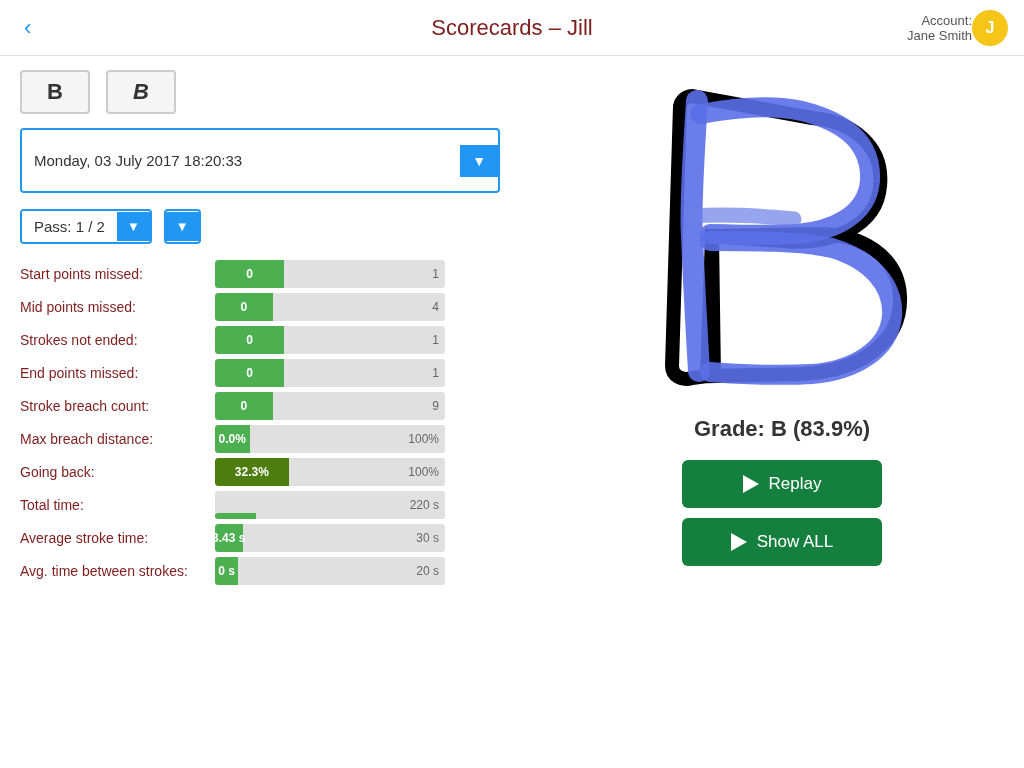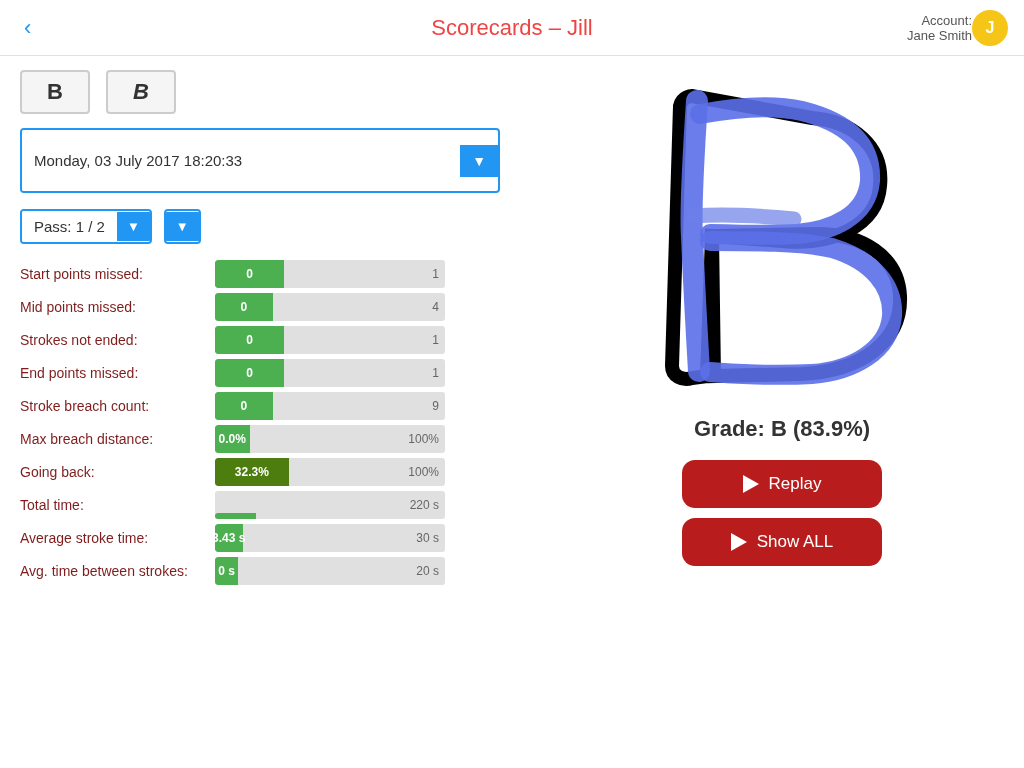--- a/index.html
+++ b/index.html
@@ -22,21 +22,21 @@
       height: 56px;
     }
     .header-back {
       color: #2196F3;
       font-size: 22px;
       cursor: pointer;
       padding: 4px 8px;
     }
     .header-title {
       font-size: 22px;
-      color: #ef4444;
+      color: #7f1d1d;
       font-weight: 400;
       position: absolute;
       left: 50%;
       transform: translateX(-50%);
     }
     .header-account {
       display: flex;
       align-items: center;
     }
     .account-info {
@@ -223,24 +223,24 @@
       margin-bottom: 18px;
     }
 
     .action-buttons {
       display: flex;
       flex-direction: column;
       gap: 10px;
       width: 200px;
     }
     .action-btn {
-      background: #b91c1c;
+      background: #15803d;
       color: #fff;
       border: none;
-      border-radius: 13px;
+      border-radius: 6px;
       padding: 14px 20px;
       font-size: 17px;
       font-weight: 500;
       cursor: pointer;
       display: flex;
       align-items: center;
       justify-content: center;
       gap: 10px;
     }
     .play-icon {

